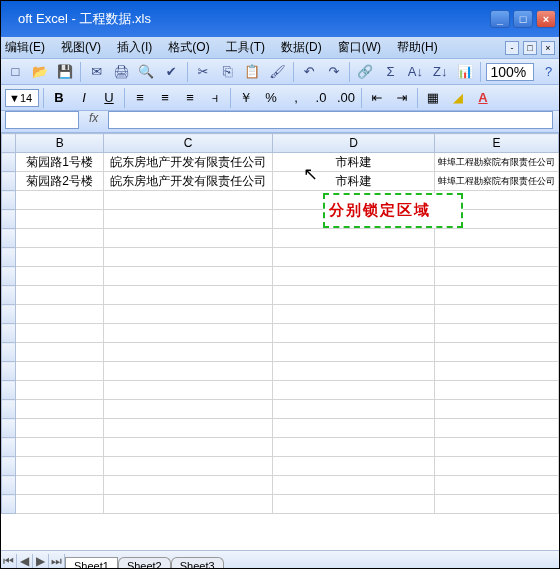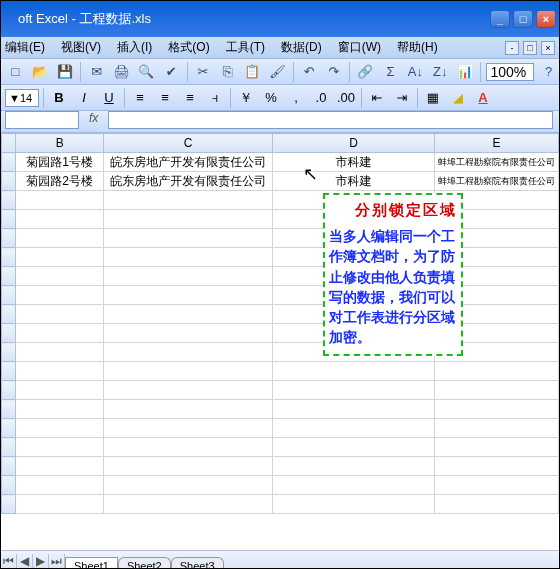--- a/index.html
+++ b/index.html
@@ -118,21 +118,21 @@
   .tbl td.cell.left{text-align:center;}
   .hdr-row td.cell { font-size:14px; font-weight:normal; height:32px; }
   .callout {
     position:absolute;
     left:322px; top:60px;
     width:140px;
     border:2px dashed #1db81d;
     background:#fff;
     padding:6px 4px;
   }
-  .callout .t1 { color:#d50000; font-weight:bold; font-size:15px; text-align:right; letter-spacing:2px; }
+  .callout .t1 { color:#d50000; font-weight:bold; font-size:15px; text-align:left; letter-spacing:2px; }
   .callout .t2 { color:#1a2fff; font-weight:bold; font-size:14px; margin-top:6px; line-height:1.45; }
   .watermark {
     position:absolute; left:120px; top:112px;
     font-size:22px; font-weight:bold;
     color:rgba(255,255,255,0.85);
     text-shadow:0 0 3px rgba(0,0,0,0.5),1px 1px 2px rgba(0,0,0,0.4);
     font-family:Arial,sans-serif;
   }
   .sheet-tabs {
     position:absolute; left:0; bottom:0; right:0;
@@ -389,21 +389,20 @@
           <td class="cell"></td>
           <td class="cell"></td>
           <td class="cell"></td>
           <td class="cell"></td>
         </tr>
   </tbody>
     </table>
 
   <div class="callout">
     <div class="t1">分别锁定区域</div>
-    <div class="t2">当多人编辑同一个工作簿文档时，为了防止修改由他人负责填写的数据，我们可以对工作表进行分区域加密。</div>
   </div>
 
   <div class="cursor-arrow">↖</div>
 
 
   <div class="sheet-tabs">
     <div class="sheet-nav">
       <span>⏮</span>
       <span>◀</span>
       <span>▶</span>

